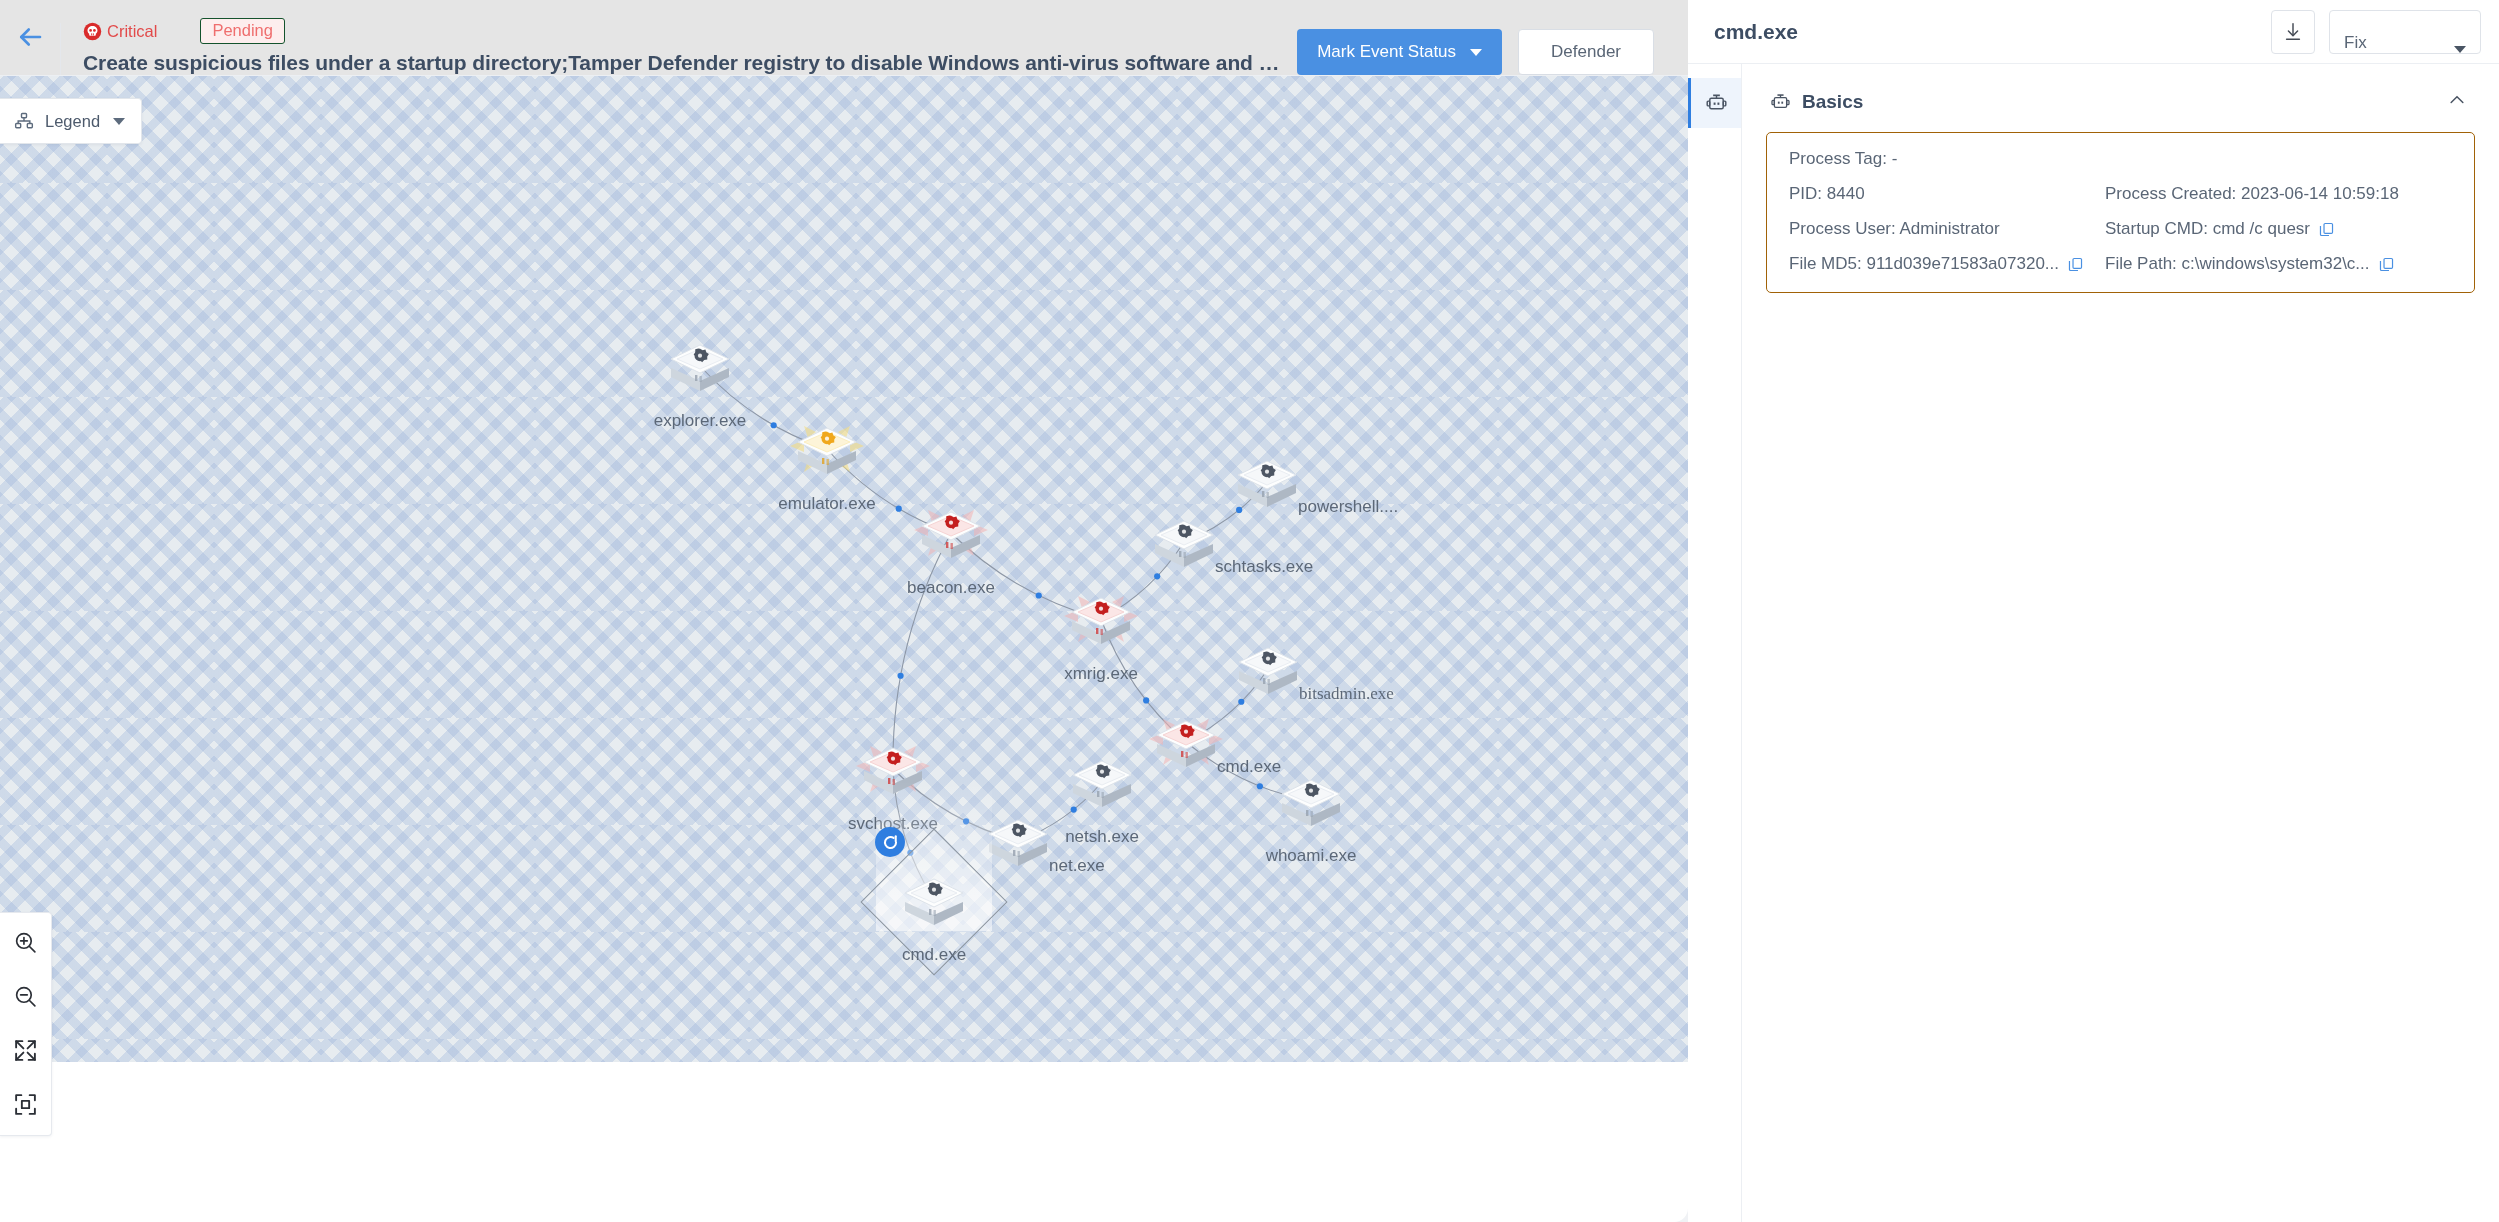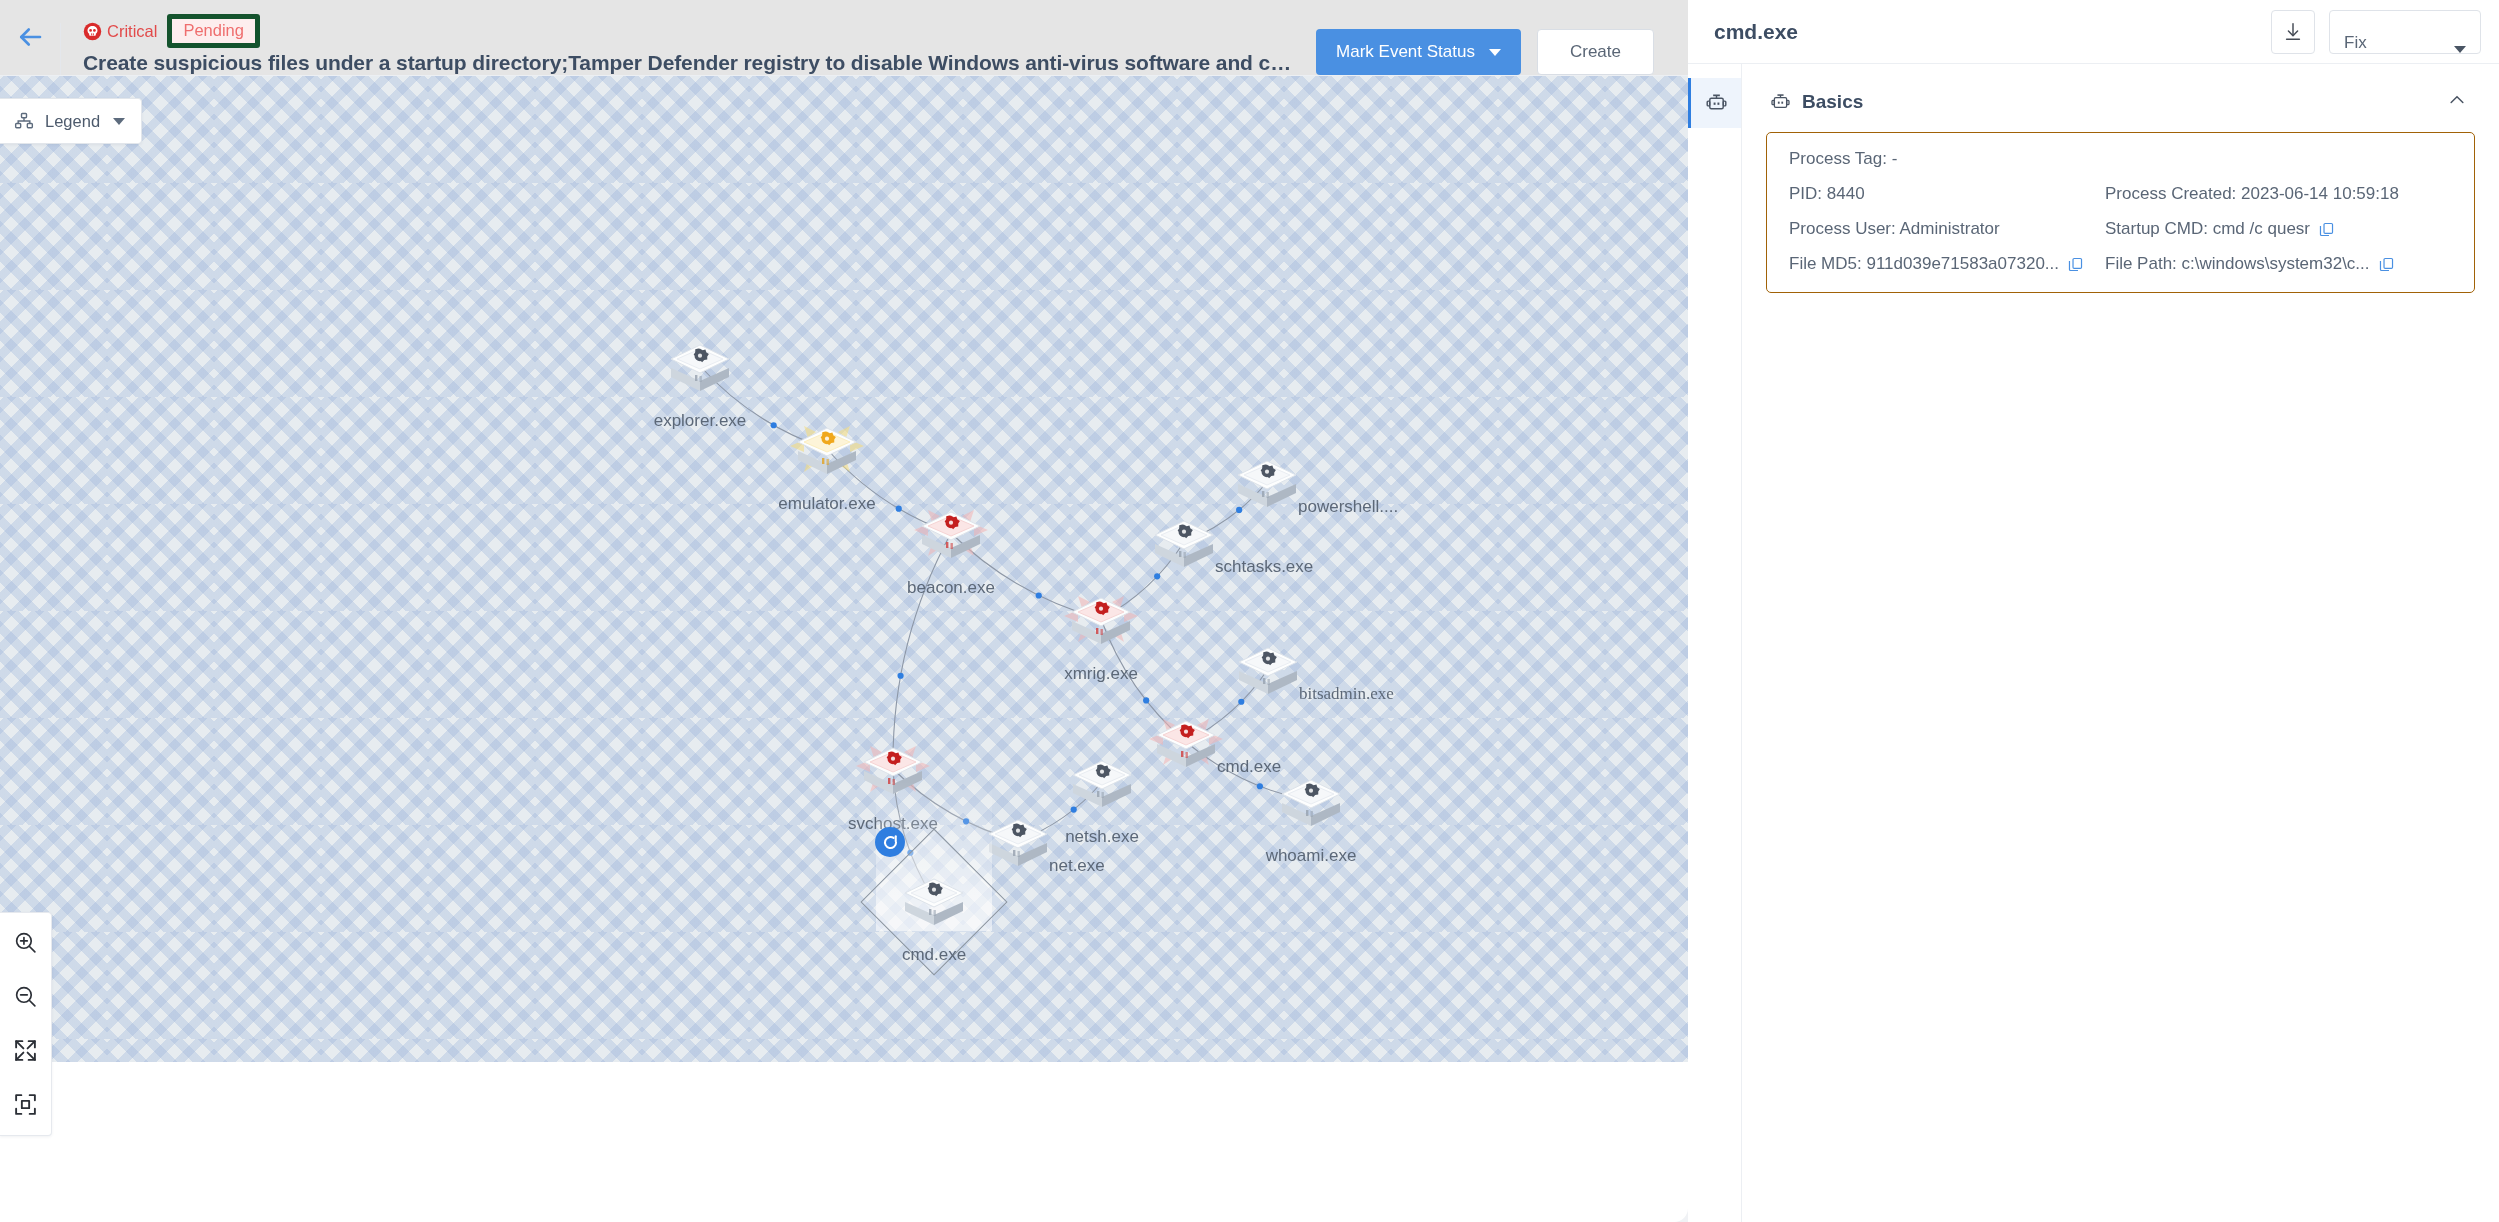--- a/index.html
+++ b/index.html
@@ -35,22 +35,22 @@
   .back-btn svg { display:block; }
   .top-divider {
     width: 1px; height: 52px; background: #e4e7ec; margin-top: 6px; flex:0 0 auto;
   }
   .title-block { flex: 1 1 auto; padding: 8px 0 0 22px; min-width: 0; }
   .badge-row { display: flex; align-items: center; gap: 10px; height: 22px; }
   .crit { display: flex; align-items: center; gap: 5px; }
   .crit-label { font-size: 16.5px; color: #e24a4a; line-height: 1; }
   .pending {
     font-size: 16.5px; color: #ef6e6e;
-    background: #fdeeee; border: 5px solid #14532d;
-    border-radius: 3px; padding: 2px 11px 3px; line-height: 1.15;
+    background: #fdeeee; border: 1px solid #14532d;
+    border-radius: 3px; padding: 2px 11px 3px; line-height: 1.15; margin-left: 33px;
   }
   .evt-title {
     margin-top: 9px;
     font-size: 21px; font-weight: bold; color: #3d4d63;
     white-space: nowrap; overflow: hidden; text-overflow: ellipsis;
     max-width: 1270px; letter-spacing: -0.1px;
   }
   .top-actions {
     display: flex; align-items: center; gap: 16px;
     padding: 16px 34px 0 16px; flex: 0 0 auto;
@@ -250,21 +250,21 @@
           <span class="pending">Pending</span>
         </div>
         <div class="evt-title">Create suspicious files under a startup directory;Tamper Defender registry to disable Windows anti-virus software and conducted other thre...</div>
       </div>
 
       <div class="top-actions">
         <button class="btn-primary">
           <span>Mark Event Status</span>
           <span class="caret"></span>
         </button>
-        <button class="btn-ghost">Create</button>
+        <button class="btn-ghost">Defender</button>
       </div>
     </div>
 
     <div class="canvas">
       <svg class="edges" viewBox="0 0 1688 1146">
           <path d="M 700 290 Q 752.71 348.01 827 373" fill="none" stroke="#8d97a6" stroke-width="1.1"></path>
           <circle cx="773.655752" cy="349.239512" r="3.1" fill="#2f7ee0"></circle>
           <path d="M 827 373 Q 878.08 431.12 951 457" fill="none" stroke="#8d97a6" stroke-width="1.1"></path>
           <circle cx="898.734496" cy="432.675744" r="3.1" fill="#2f7ee0"></circle>
           <path d="M 951 457 Q 1014.82 519.5 1101 543" fill="none" stroke="#8d97a6" stroke-width="1.1"></path>

